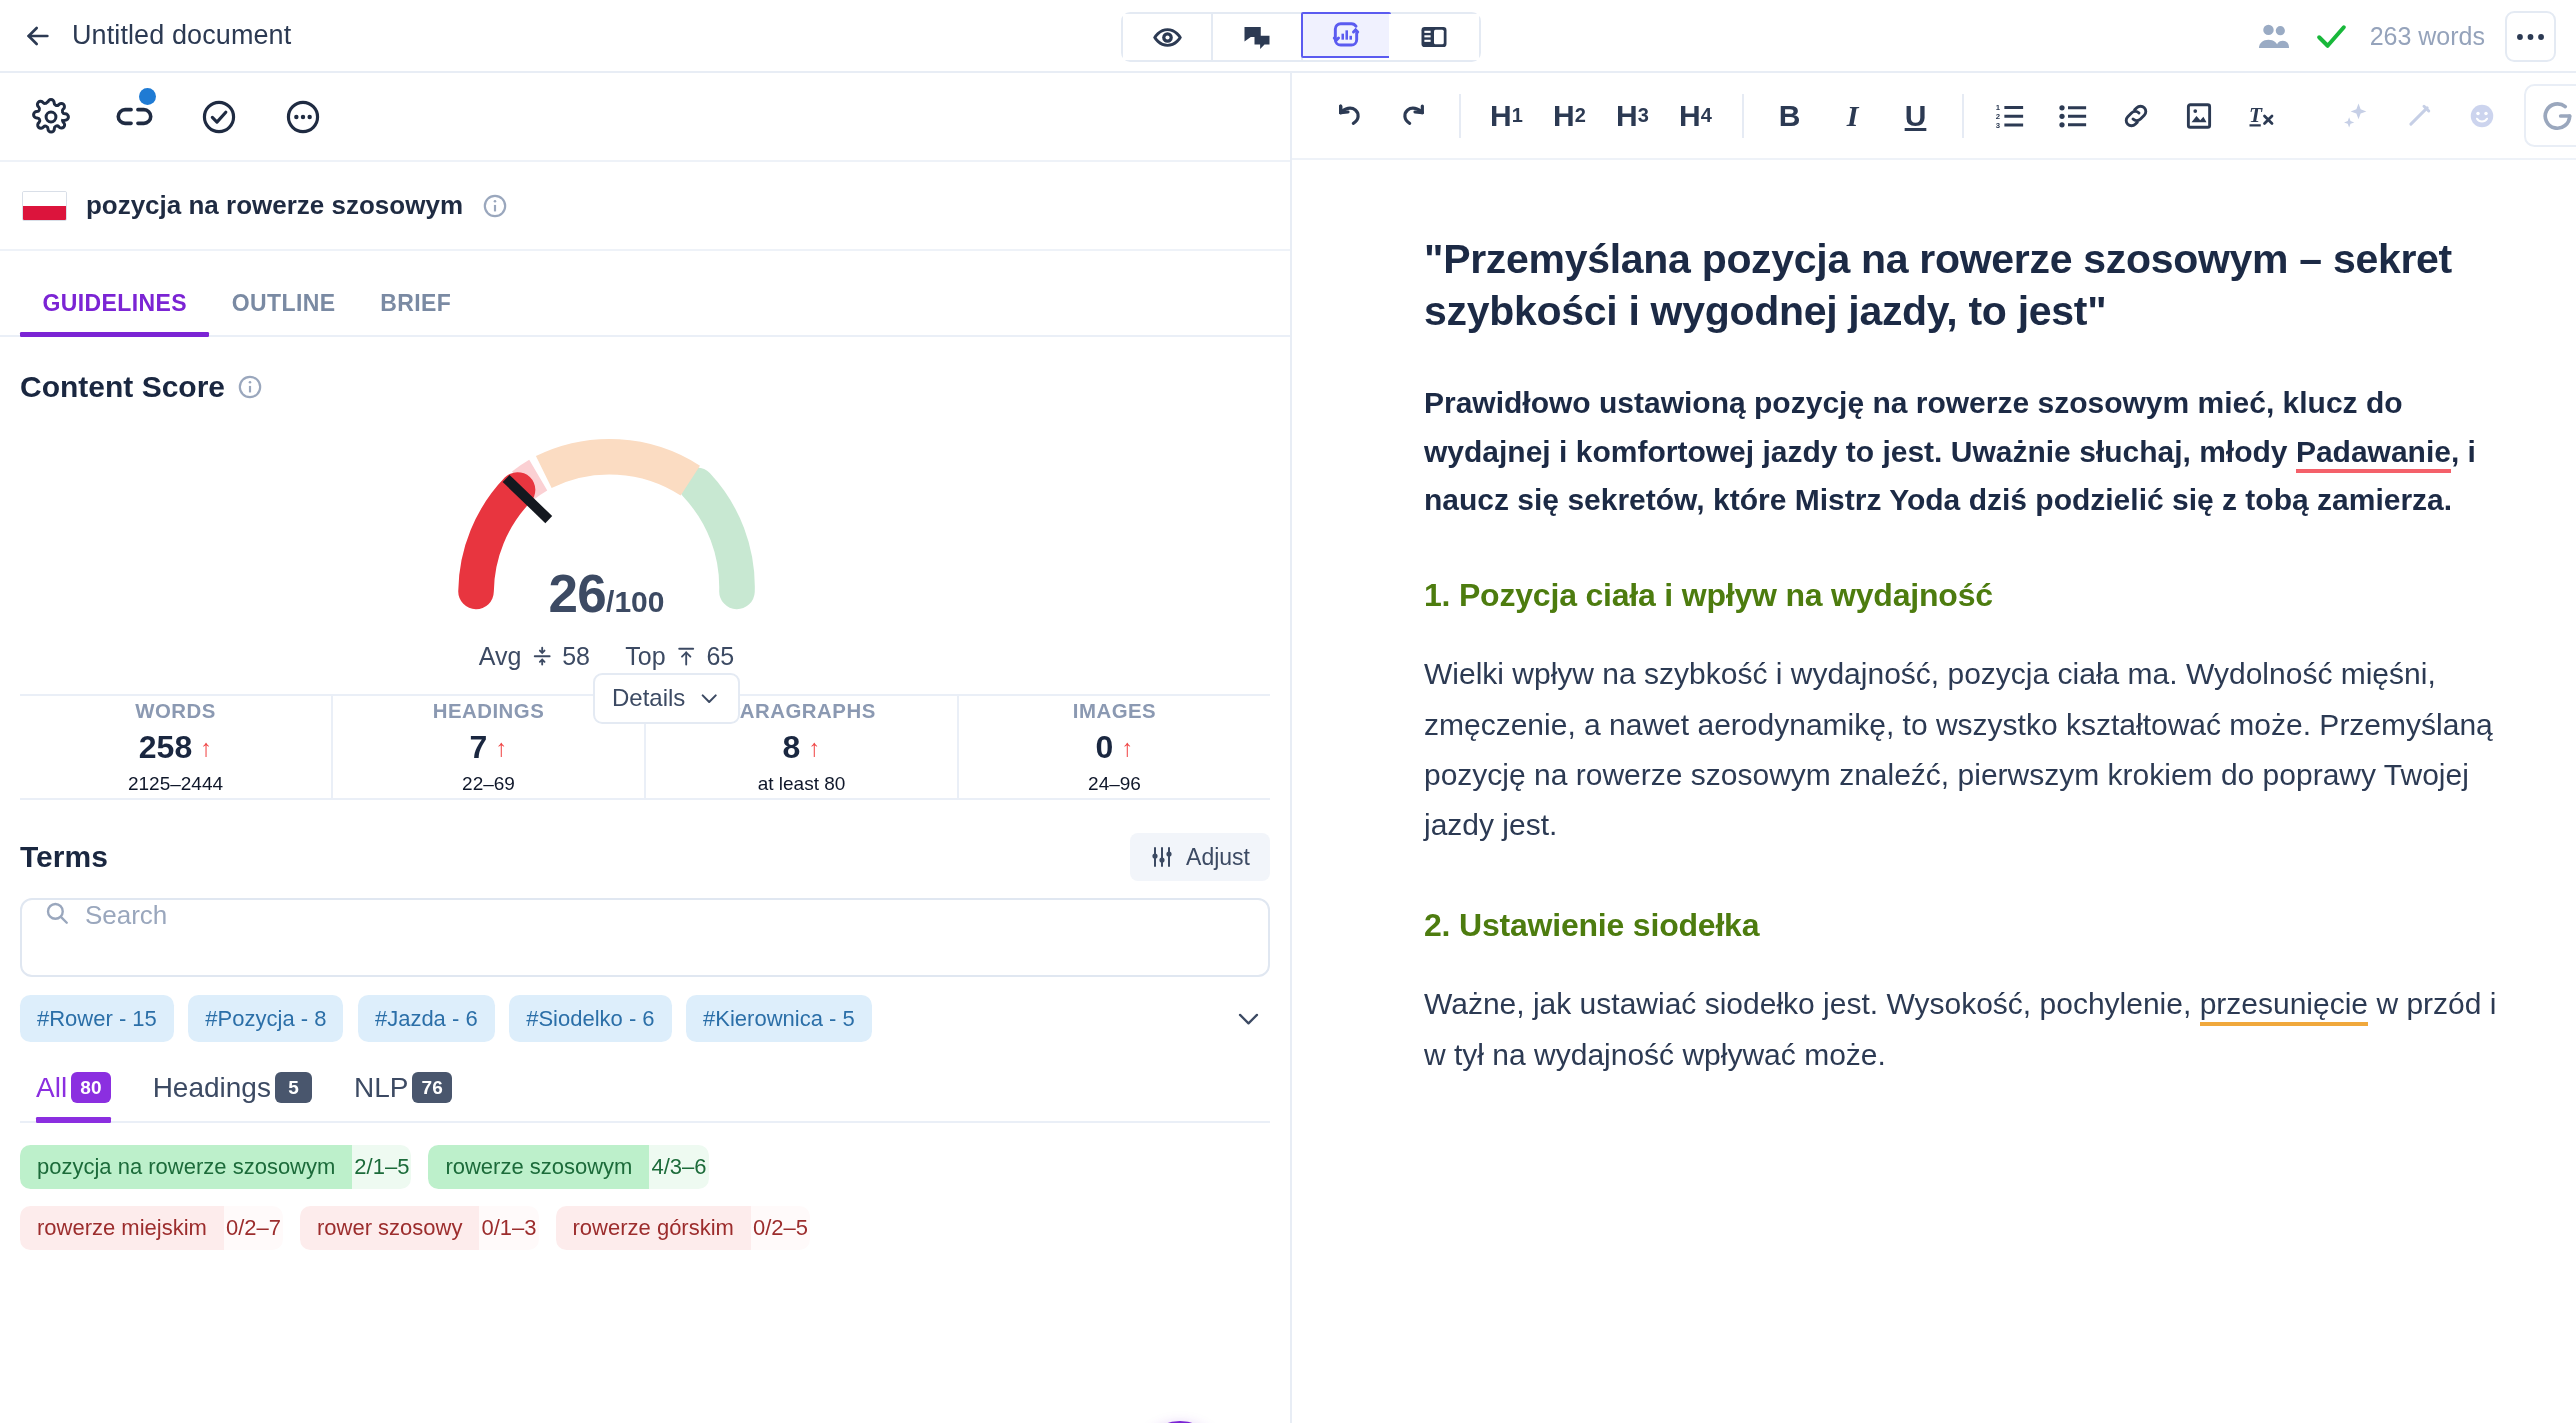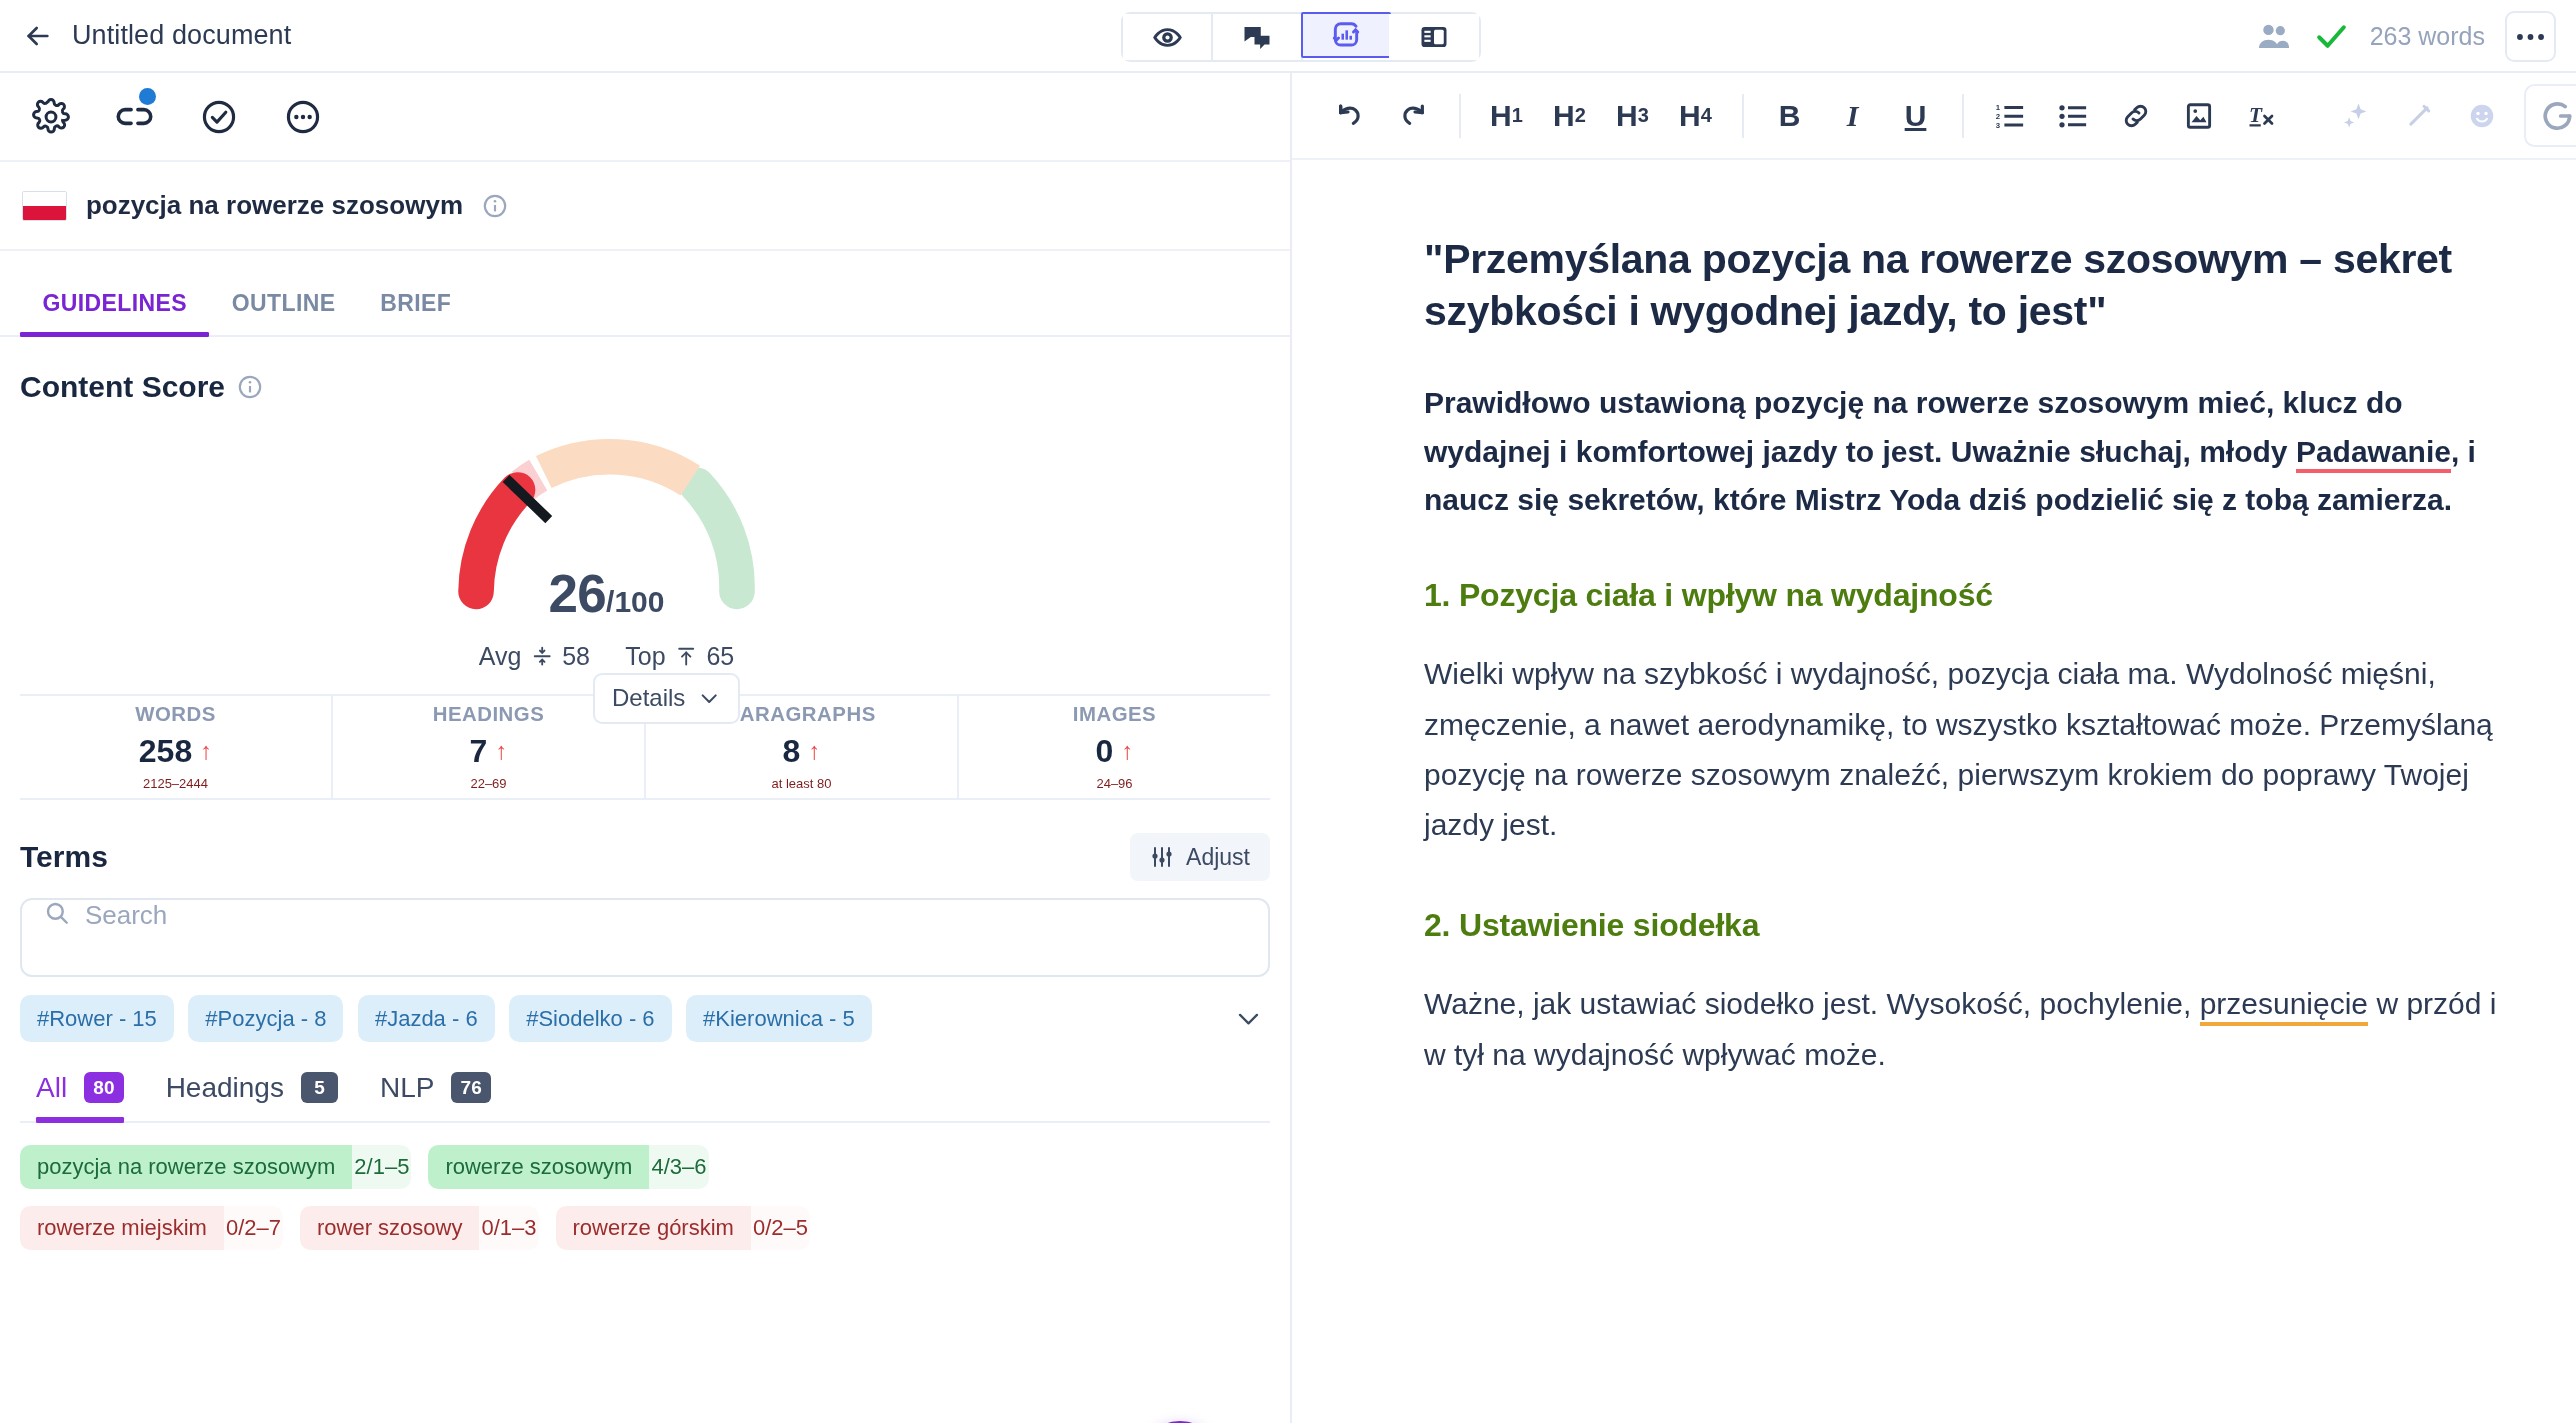--- a/index.html
+++ b/index.html
@@ -131,21 +131,21 @@
     display: flex; border-top: 2px solid #eaeff7; border-bottom: 2px solid #eaeff7;
     position: relative; height: 106px; margin-top: 6.6px;
   }
   .stat {
     flex: 1; display: flex; flex-direction: column; align-items: center;
     justify-content: center; gap: 6.6px; border-right: 2px solid #eaeff7;
   }
   .stat:last-child { border-right: none; }
   .stat-label { font-size: 20.4px; font-weight: 700; letter-spacing: 0.5px; color: #8b99b2; }
   .stat-value { font-size: 32px; font-weight: 700; color: #1a2740; display: flex; align-items: center; gap: 8px; }
-  .stat-range { font-size: 13px; color: #7f1d1d; }
+  .stat-range { font-size: 19px; color: #0f172a; }
   .arrow-up { color: #f04545; font-size: 24px; line-height: 1; }
   .details-btn {
     position: absolute; left: 573px; top: -23px; z-index: 20;
     background: #fff; border: 2px solid #e4eaf3; border-radius: 9.2px;
     padding: 9.2px 17px; display: flex; align-items: center; gap: 13px;
     font-size: 24px; color: #3c4a63; cursor: pointer;
   }
 
   
   .terms-head {
@@ -171,21 +171,21 @@
     background: #ddeefb; color: #2b6fa8; font-size: 22px;
     border-radius: 10.5px; padding: 10.5px 17px; white-space: nowrap; cursor: pointer;
   }
   .chips-chevron { position: absolute; right: 6.6px; cursor: pointer; }
 
   .sub-tabs {
     display: flex; align-items: flex-end; gap: 0; padding-top: 23px;
     border-bottom: 2px solid #eaeff7; position: relative;
   }
   .sub-tab {
-    display: flex; align-items: center; gap: 17px; padding: 0 26px 17px 16px;
+    display: flex; align-items: center; gap: 4px; padding: 0 26px 17px 16px;
     font-size: 28px; color: #3c4a63; cursor: pointer; position: relative;
   }
   .sub-tab.active { color: #8b2fe0; }
   .sub-tab.active::after {
     content: ""; position: absolute; left: 16px; right: 26px; bottom: -2px;
     height: 5.3px; background: #8b2fe0; border-radius: 1.3px;
   }
   .badge {
     font-size: 19px; font-weight: 700; color: #fff; background: #49566d;
     border-radius: 6px; padding: 4.6px 9.2px; min-width: 37px; text-align: center;

